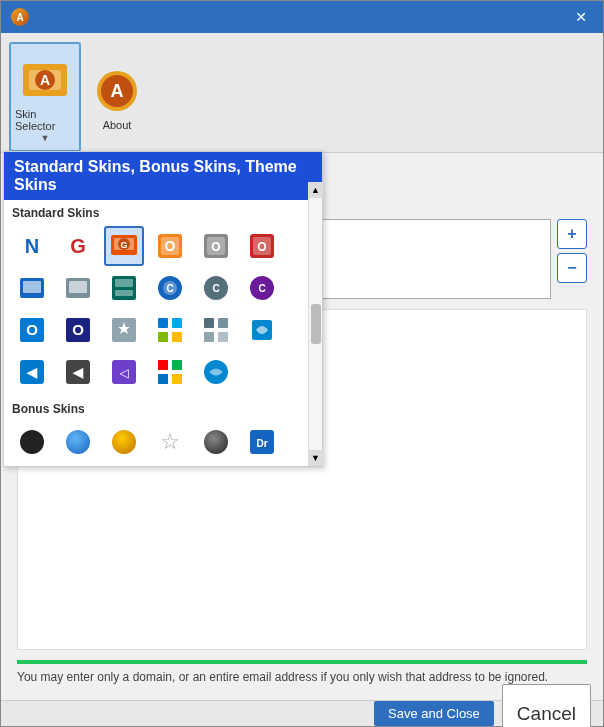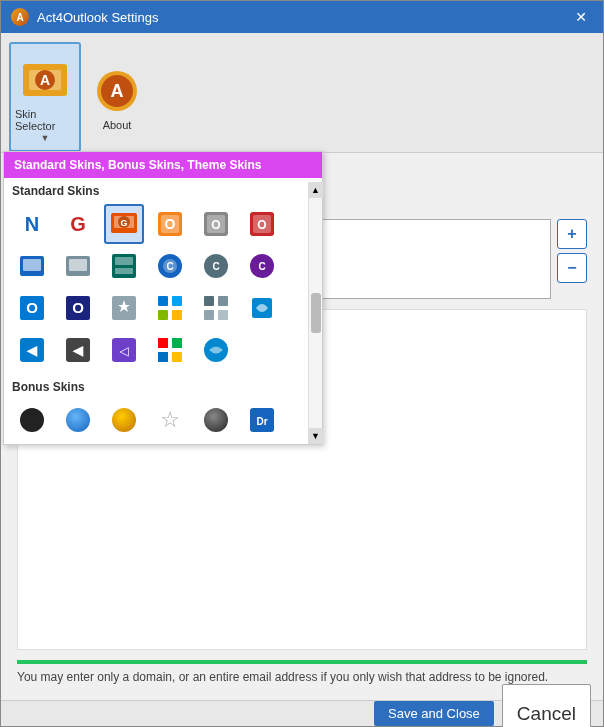--- a/index.html
+++ b/index.html
@@ -107,24 +107,24 @@
       left: 2px;
       width: 320px;
       background: white;
       border: 1px solid #ccc;
       box-shadow: 2px 2px 6px rgba(0,0,0,0.2);
       z-index: 100;
       display: flex;
       flex-direction: column;
     }
     .dropdown-header {
-      background: #d946ef;
+      background: #1d4ed8;
       color: white;
       padding: 6px 10px;
-      font-size: 12px;
+      font-size: 16px;
       font-weight: bold;
     }
     .dropdown-section-label {
       font-size: 12px;
       font-weight: bold;
       color: #333;
       padding: 6px 8px 2px 8px;
     }
     .skin-grid {
       display: grid;
@@ -296,21 +296,20 @@
     .ci-dark { background: radial-gradient(circle at 40% 35%, #888, #222); }
   </style>
 </head>
 <body>
 
 <div class="window">
 
   <div class="title-bar">
     <div class="title-bar-left">
       <div class="app-icon-sm">A</div>
-      <span class="title-text">Act4Outlook Settings</span>
     </div>
     <div class="close-btn">✕</div>
   </div>
 
   <div class="toolbar">
 
     <div class="toolbar-btn active">
       <div class="toolbar-icon">
 
         <svg width="48" height="48" viewBox="0 0 48 48">

